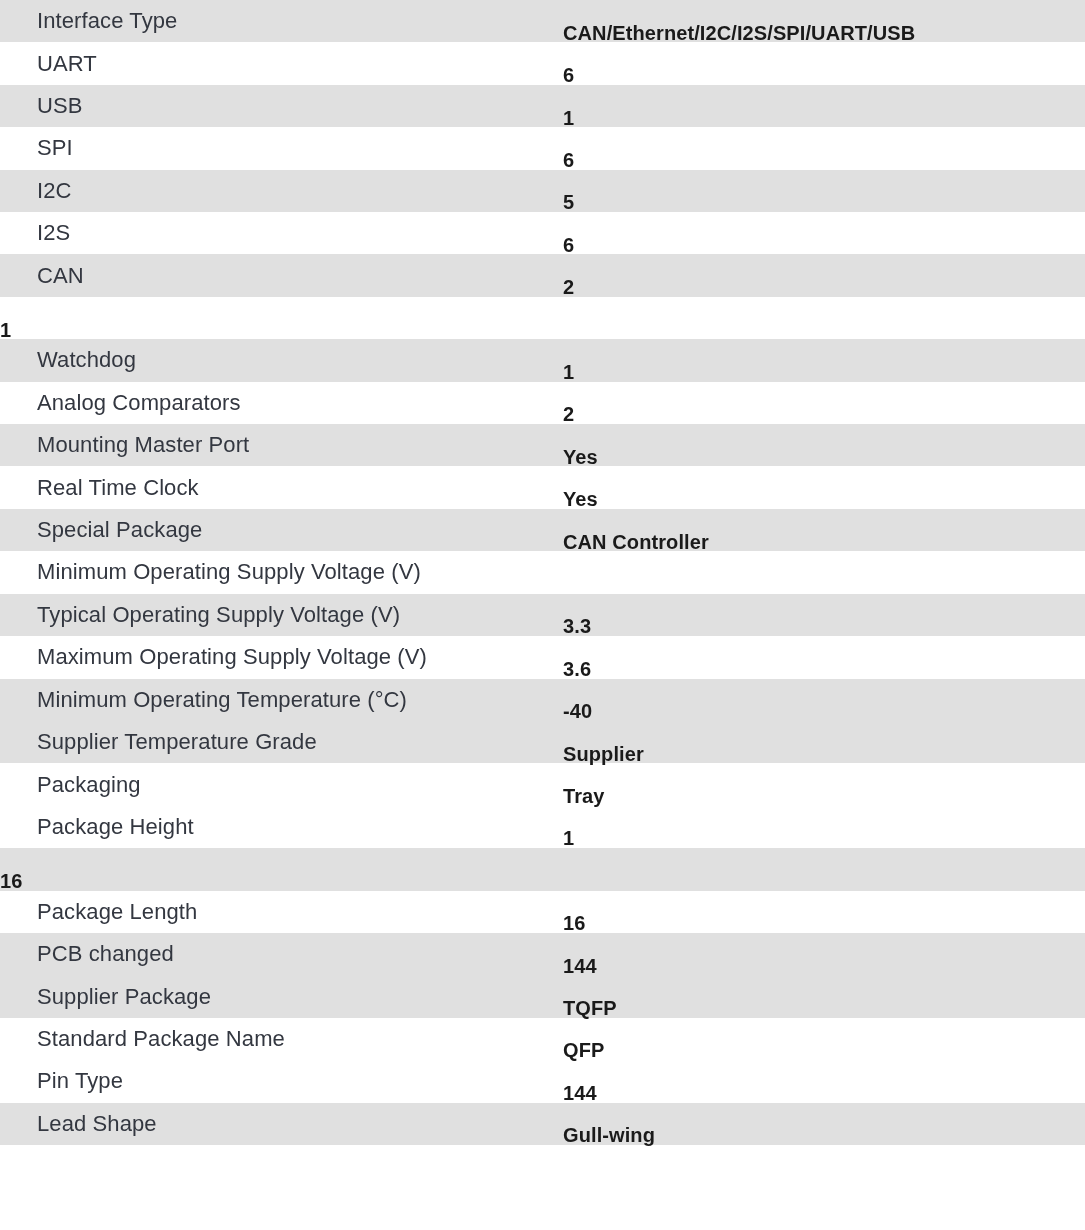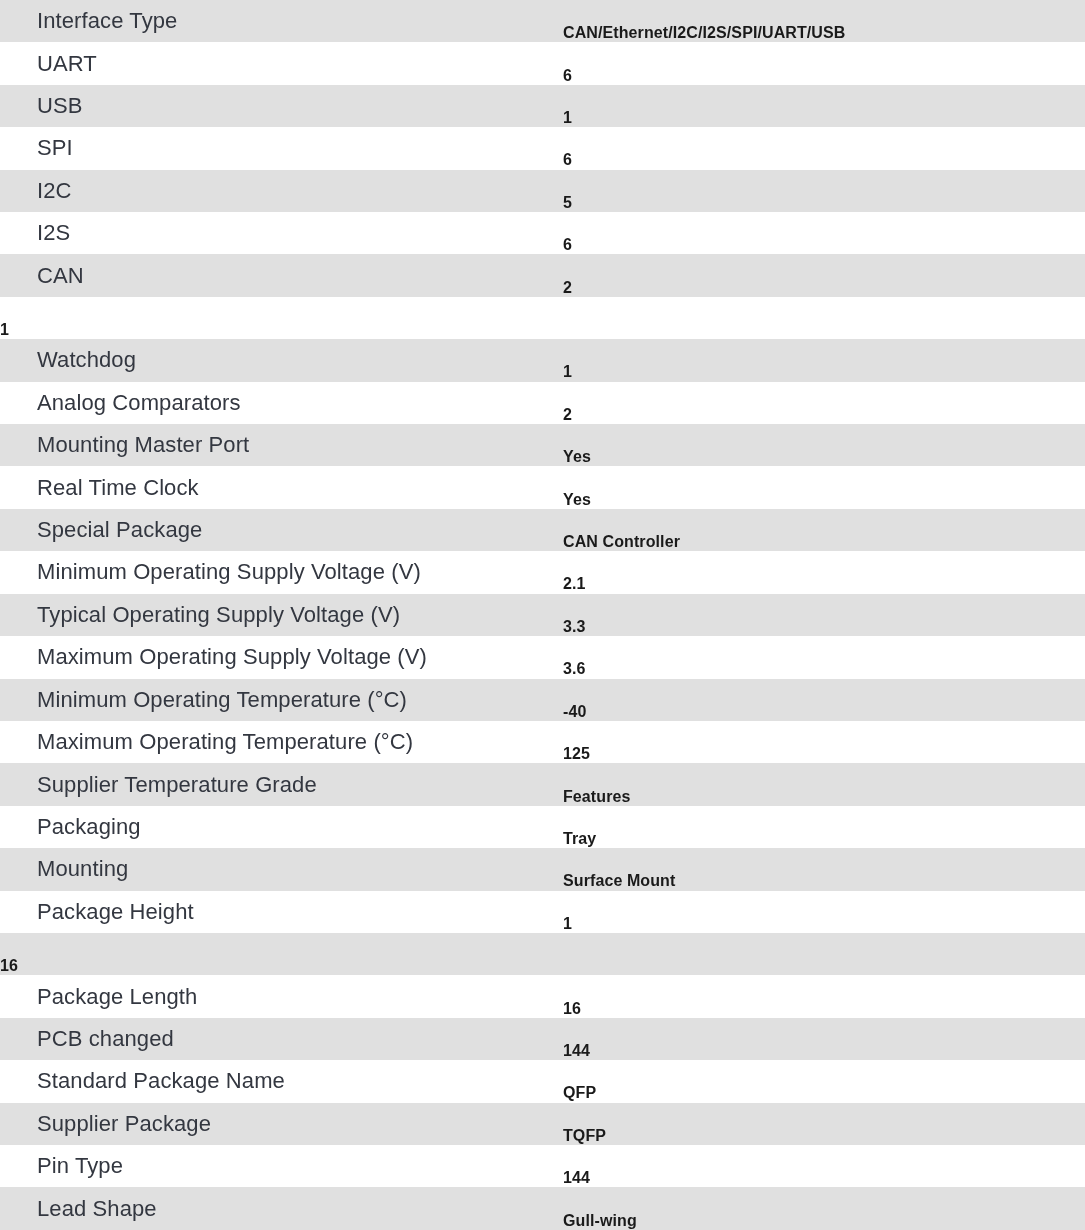--- a/index.html
+++ b/index.html
@@ -34,21 +34,21 @@
     padding-left: 37px;
     padding-right: 20px;
     font-size: 22px;
     font-weight: 400;
     color: var(--label-color);
     letter-spacing: 0.1px;
     white-space: nowrap;
   }
   .spec-value {
     flex: 1;
-    font-size: 16px;
+    font-size: 20px;
     font-weight: 700;
     color: var(--value-color);
     letter-spacing: 0.1px;
     white-space: nowrap;
     margin-top: 24px;
   }
 </style>
 </head>
 <body>
 
@@ -112,85 +112,76 @@
     <div class="spec-value">Yes</div>
   </div>
 
   <div class="spec-row alt">
     <div class="spec-label">Special Package</div>
     <div class="spec-value">CAN Controller</div>
   </div>
 
   <div class="spec-row">
     <div class="spec-label">Minimum Operating Supply Voltage (V)</div>
-    <div class="spec-value">2.1</div>
   </div>
 
   <div class="spec-row alt">
     <div class="spec-label">Typical Operating Supply Voltage (V)</div>
     <div class="spec-value">3.3</div>
   </div>
 
   <div class="spec-row">
     <div class="spec-label">Maximum Operating Supply Voltage (V)</div>
     <div class="spec-value">3.6</div>
   </div>
 
   <div class="spec-row alt">
     <div class="spec-label">Minimum Operating Temperature (°C)</div>
     <div class="spec-value">-40</div>
   </div>
 
-  <div class="spec-row">
-    <div class="spec-label">Maximum Operating Temperature (°C)</div>
-    <div class="spec-value">125</div>
-  </div>
 
   <div class="spec-row alt">
     <div class="spec-label">Supplier Temperature Grade</div>
-    <div class="spec-value">Features</div>
+    <div class="spec-value">Supplier</div>
   </div>
 
   <div class="spec-row">
     <div class="spec-label">Packaging</div>
     <div class="spec-value">Tray</div>
   </div>
 
-  <div class="spec-row alt">
-    <div class="spec-label">Mounting</div>
-    <div class="spec-value">Surface Mount</div>
-  </div>
 
   <div class="spec-row">
     <div class="spec-label">Package Height</div>
     <div class="spec-value">1</div>
   </div>
 
   <div class="spec-row alt">
     <div class="spec-value">16</div>
   </div>
 
   <div class="spec-row">
     <div class="spec-label">Package Length</div>
     <div class="spec-value">16</div>
   </div>
 
   <div class="spec-row alt">
     <div class="spec-label">PCB changed</div>
     <div class="spec-value">144</div>
   </div>
 
+  <div class="spec-row alt">
+    <div class="spec-label">Supplier Package</div>
+    <div class="spec-value">TQFP</div>
+  </div>
+
   <div class="spec-row">
     <div class="spec-label">Standard Package Name</div>
     <div class="spec-value">QFP</div>
-  </div>
-
-  <div class="spec-row alt">
-    <div class="spec-label">Supplier Package</div>
-    <div class="spec-value">TQFP</div>
   </div>
 
   <div class="spec-row">
     <div class="spec-label">Pin Type</div>
     <div class="spec-value">144</div>
   </div>
 
   <div class="spec-row alt">
     <div class="spec-label">Lead Shape</div>
     <div class="spec-value">Gull-wing</div>

